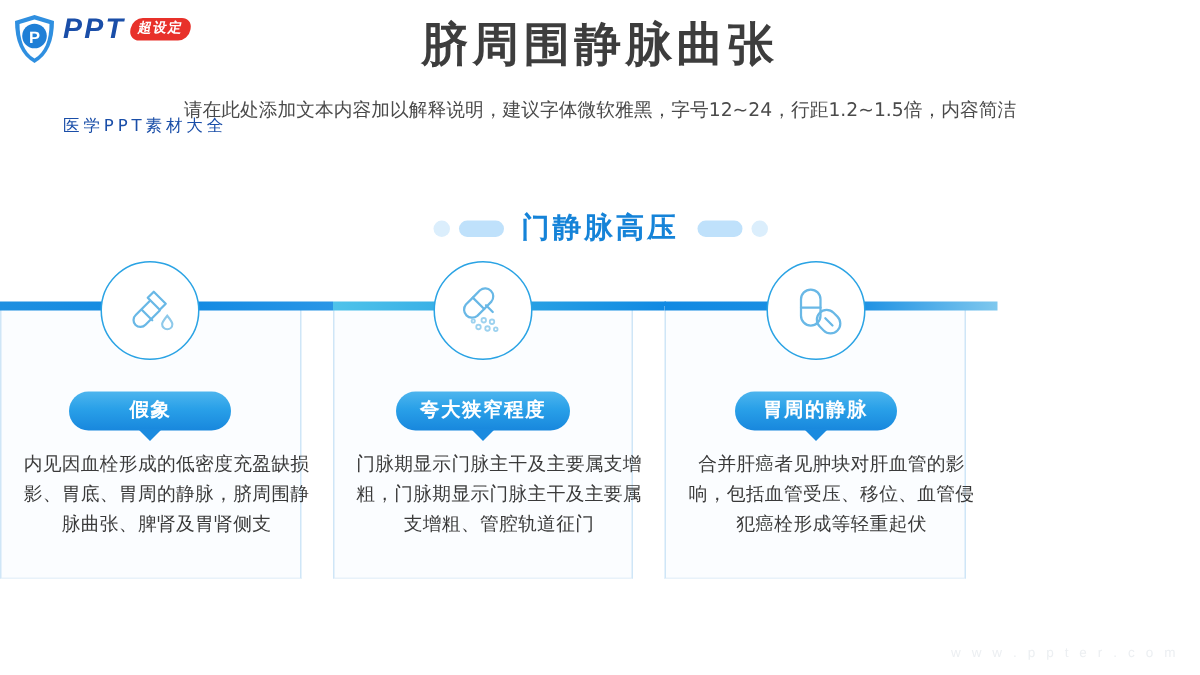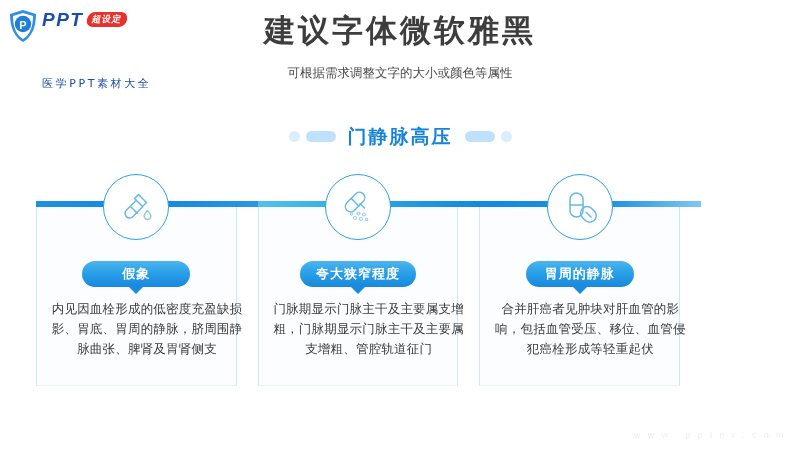--- a/index.html
+++ b/index.html
@@ -91,21 +91,21 @@
     text-align: center;
     font-size: 12.5px;
     color: #4a4a4a;
     line-height: 1.75;
   }
   .subtitle div { white-space: nowrap; }
 
   
   .banner {
     position: absolute;
-    top: 120px;
+    top: 136px;
     left: 0;
     width: 800px;
     display: flex;
     align-items: center;
     justify-content: center;
     gap: 0;
     height: 32px;
   }
   .banner-deco {
     display: flex;
@@ -130,21 +130,20 @@
 
   
   .cards {
     position: absolute;
     top: 204px;
     left: 0;
     width: 644px;
     display: flex;
     justify-content: center;
     gap: 21px;
-    margin-left: 36px;
   }
   .card {
     position: relative;
     width: 220px;
     height: 182px;
     background: #fbfdff;
     border-left: 1px solid #cfe6f7;
     border-right: 1px solid #cfe6f7;
     border-bottom: 1px solid #e8f2fa;
     box-sizing: border-box;
@@ -242,24 +241,24 @@
   </svg>
   <div class="logo-texts">
     <div class="logo-row1">
       <span class="logo-ppt">PPT</span>
       <span class="logo-badge">超设定</span>
     </div>
     <div class="logo-sub">医学PPT素材大全</div>
   </div>
 </div>
 
-<div class="title">建议字体微软雅黑</div>
+<div class="title">脐周围静脉曲张</div>
 
 <div class="subtitle">
-  <div>可根据需求调整文字的大小或颜色等属性</div>
+  <div>请在此处添加文本内容加以解释说明，建议字体微软雅黑，字号12~24，行距1.2~1.5倍，内容简洁</div>
 </div>
 
 <div class="banner">
   <div class="banner-deco">
     <span class="deco-dot small"></span>
     <span class="deco-dot mid"></span>
   </div>
   <div class="banner-text">门静脉高压</div>
   <div class="banner-deco">
     <span class="deco-dot mid"></span>

